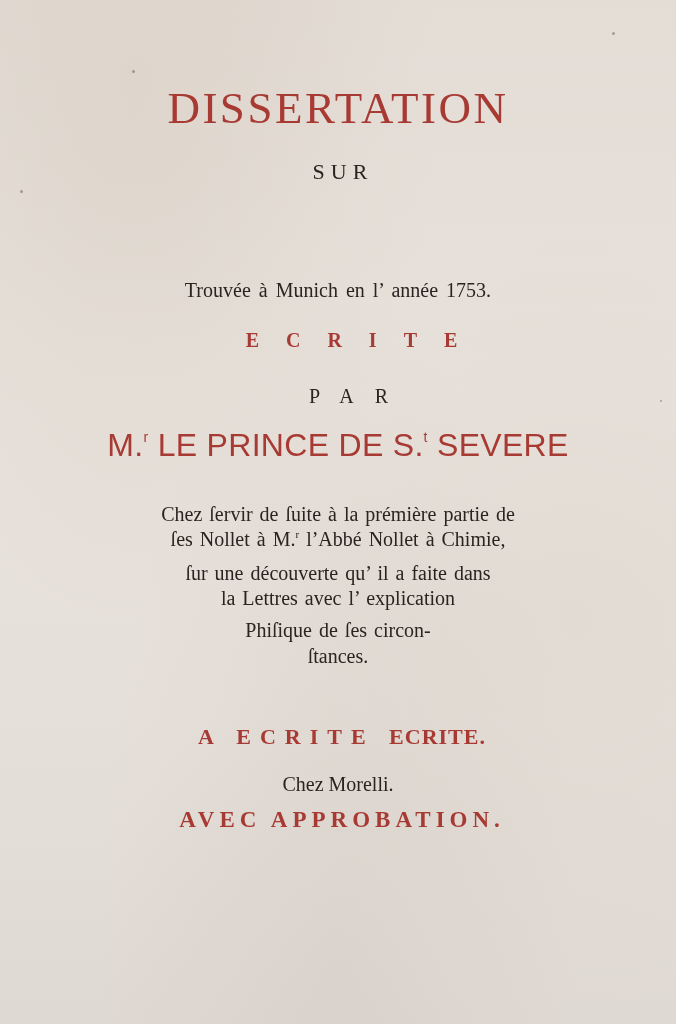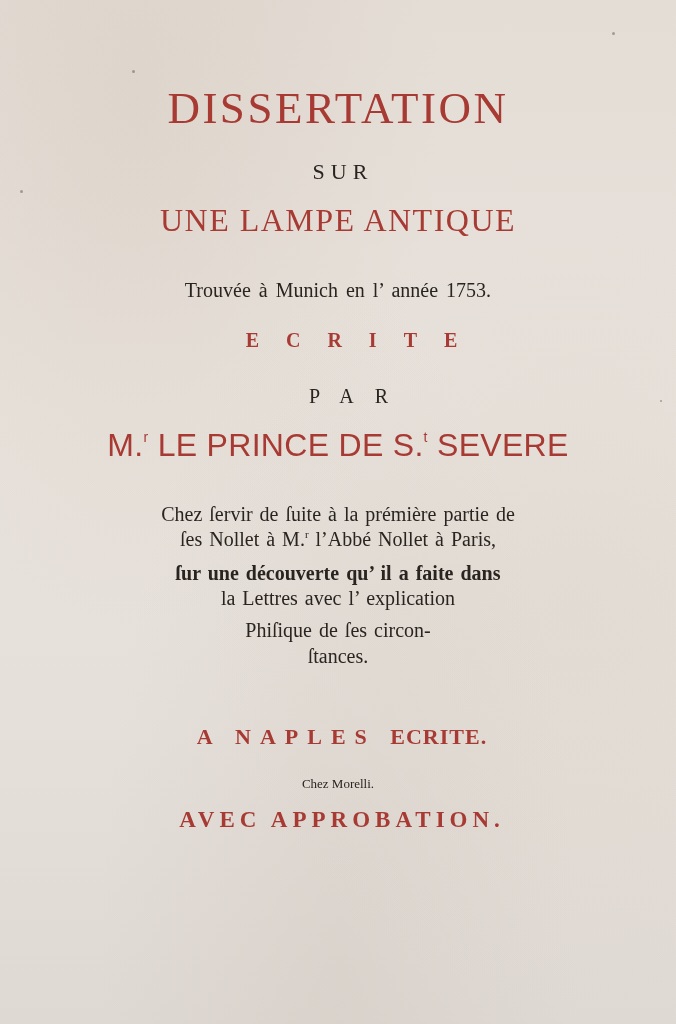--- a/index.html
+++ b/index.html
@@ -97,39 +97,39 @@
       line-height: 24px;
       word-spacing: 2px;
     }
     .desc sup {
       font-size: 11px;
       vertical-align: 8px;
       line-height: 0;
     }
     .d1 { top: 502px; }
     .d2 { top: 527px; }
-    .d3 { top: 561px; font-weight: bold; }
+    .d3 { top: 561px; }
     .d4 { top: 586px; }
     .d5 { top: 618px; }
     .d6 { top: 644px; text-align: center; }
 
     .naples {
       top: 723px;
       font-family: "Liberation Serif", serif;
       font-weight: bold;
       font-size: 22px;
       letter-spacing: 9px;
       line-height: 28px;
       padding-left: 4px;
     }
     .naples .roman { letter-spacing: 1px; }
     .morelli {
       top: 771px;
       font-family: "Liberation Serif", serif;
-      font-size: 13px;
+      font-size: 20px;
       line-height: 26px;
     }
     .approb {
       top: 806px;
       font-family: "Liberation Serif", serif;
       font-weight: bold;
       font-size: 23px;
       letter-spacing: 5px;
       line-height: 28px;
       padding-left: 4px;
@@ -143,38 +143,37 @@
   </style>
 </head>
 <body>
 
 <div class="page">
 
   <div class="line title red">DISSERTATION</div>
 
   <div class="line sur black">SUR</div>
 
-  <div class="line subtitle red">UNE LAMPE ANTIQUE</div>
 
   <div class="line found black">Trouvée à Munich en l’ année 1753.</div>
 
   <div class="line ecrite red">ECRITE</div>
 
   <div class="line par black">PAR</div>
 
   <div class="line author red"><span>M.</span><sup>r</sup> <span>LE PRINCE DE S.</span><sup>t</sup> <span>SEVERE</span></div>
 
   <div class="line desc d1 black">Chez ſervir de ſuite à la prémière partie de</div>
-  <div class="line desc d2 black"><span>ſes Nollet à M.</span><sup>r</sup><span> l’Abbé Nollet à Paris,</span></div>
+  <div class="line desc d2 black"><span>ſes Nollet à M.</span><sup>r</sup><span> l’Abbé Nollet à Chimie,</span></div>
   <div class="line desc d3 black">ſur une découverte qu’ il a faite dans</div>
   <div class="line desc d4 black">la Lettres avec l’ explication</div>
   <div class="line desc d5 black">Phiſique de ſes circon-</div>
   <div class="line desc d6 black">ſtances.</div>
 
-  <div class="line naples red"><span>A NAPLES</span> <span class="roman">ECRITE.</span></div>
+  <div class="line naples red"><span>A ECRITE</span> <span class="roman">ECRITE.</span></div>
 
   <div class="line morelli black">Chez Morelli.</div>
 
   <div class="line approb red">AVEC APPROBATION.</div>
 
   <span class="speck" style="left:132px; top:70px;"></span>
   <span class="speck" style="left:612px; top:32px;"></span>
   <span class="speck" style="left:20px; top:190px;"></span>
   <span class="speck" style="left:660px; top:400px; width:2px; height:2px;"></span>
 </div>

